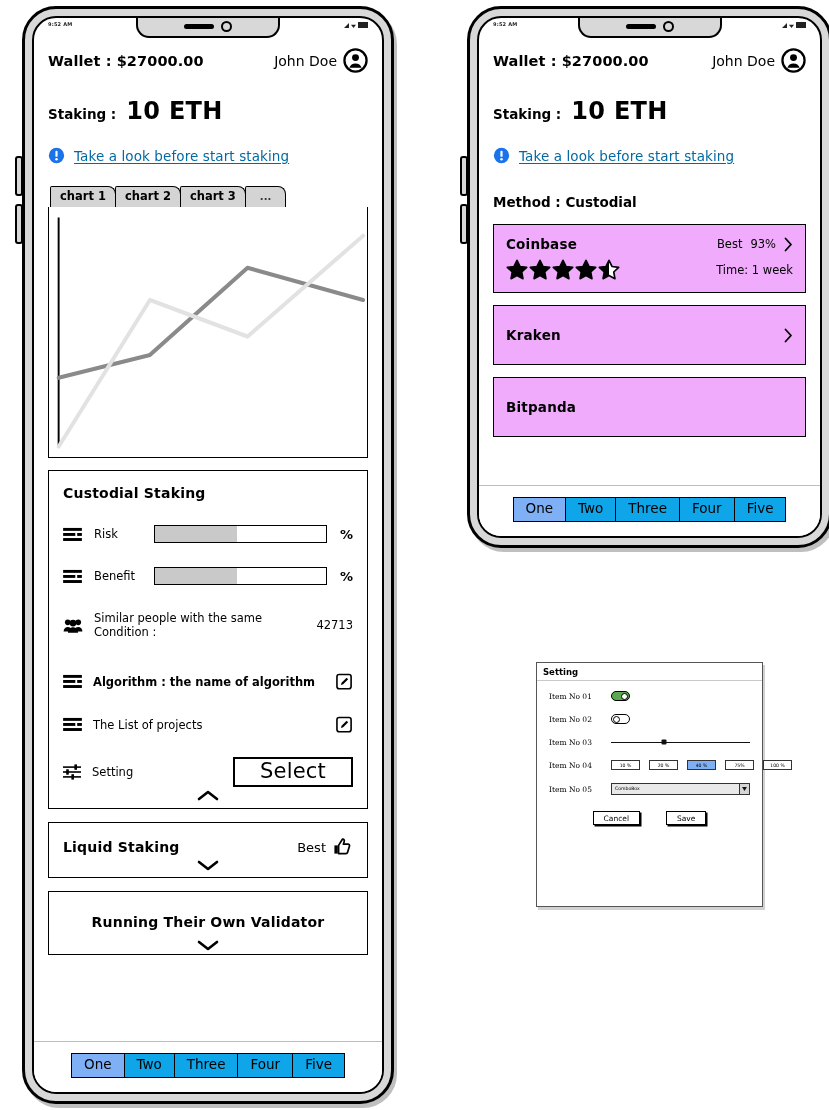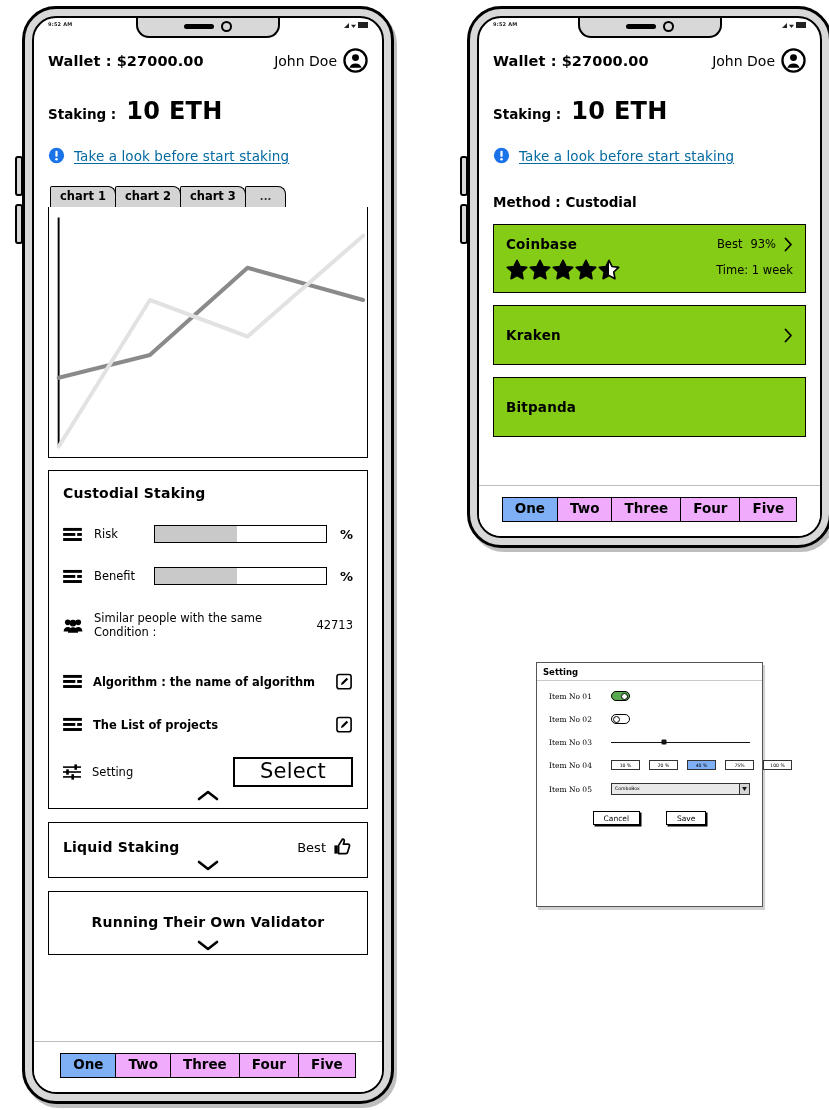--- a/index.html
+++ b/index.html
@@ -123,31 +123,31 @@
   .collapsed-card{
     border:1.6px solid #000;background:#fff;position:relative;box-sizing:border-box;
     padding:14px 14px 4px;
     text-align:center;
   }
   .best-wrap{display:flex;align-items:center;gap:7px;}
   .best-lbl{font-size:13px;}
 
   
   .segwrap{display:flex;justify-content:center;}
-  .seg{display:flex;border:1.5px solid #000;background:#f0abfc;font-weight:bold;}
+  .seg{display:flex;border:1.5px solid #000;background:#0ea5e9;}
   .seg div{
     font-size:13.5px;padding:2px 12px 4px;border-right:1.5px solid #000;
     line-height:1.25;
   }
   .seg div:last-child{border-right:none;}
   .seg div.sel{background:#7fb0f5;}
 
   
   .mcard{
-    border:1.6px solid #000;background:#84cc16;box-sizing:border-box;padding:11px 12px;
+    border:1.6px solid #000;background:#f0abfc;box-sizing:border-box;padding:11px 12px;
   }
   .mcard-name{font-size:13.5px;font-weight:bold;letter-spacing:.2px;}
   .mcard-best{font-size:11.5px;display:flex;align-items:center;gap:8px;}
   .mcard-time{font-size:11.5px;}
   .stars{display:flex;gap:1px;}
 
   
   .dialog{
     position:absolute;border:1px solid #555;background:#fff;
     box-shadow:2px 3px 0 0 rgba(0,0,0,.18);box-sizing:border-box;
@@ -322,21 +322,21 @@
             <rect x="15" y="6.4" width="5" height="3.1" fill="#000"></rect>
             <rect x="0" y="11.8" width="20" height="3.1" fill="#000"></rect>
           </svg>
           <span class="list-text">Algorithm : the name of algorithm</span>
           <svg class="icon-edit" viewBox="0 0 18 18">
             <rect x="1" y="1.6" width="15" height="15" rx="2.4" fill="none" stroke="#000" stroke-width="1.7"></rect>
             <path d="M5.2 12.6l.7-2.4 5.3-5.3 1.7 1.7-5.3 5.3z" fill="#000"></path>
           </svg>
         </div>
 
-        <div class="list-row" style="margin-top:26px;font-weight:bold;">
+        <div class="list-row" style="margin-top:26px;">
           <svg class="icon-bars" viewBox="0 0 20 16">
             <rect x="0" y="1" width="20" height="3.1" fill="#000"></rect>
             <rect x="0" y="6.4" width="13" height="3.1" fill="#000"></rect>
             <rect x="15" y="6.4" width="5" height="3.1" fill="#000"></rect>
             <rect x="0" y="11.8" width="20" height="3.1" fill="#000"></rect>
           </svg>
           <span class="list-text">The List of projects</span>
           <svg class="icon-edit" viewBox="0 0 18 18">
             <rect x="1" y="1.6" width="15" height="15" rx="2.4" fill="none" stroke="#000" stroke-width="1.7"></rect>
             <path d="M5.2 12.6l.7-2.4 5.3-5.3 1.7 1.7-5.3 5.3z" fill="#000"></path>

